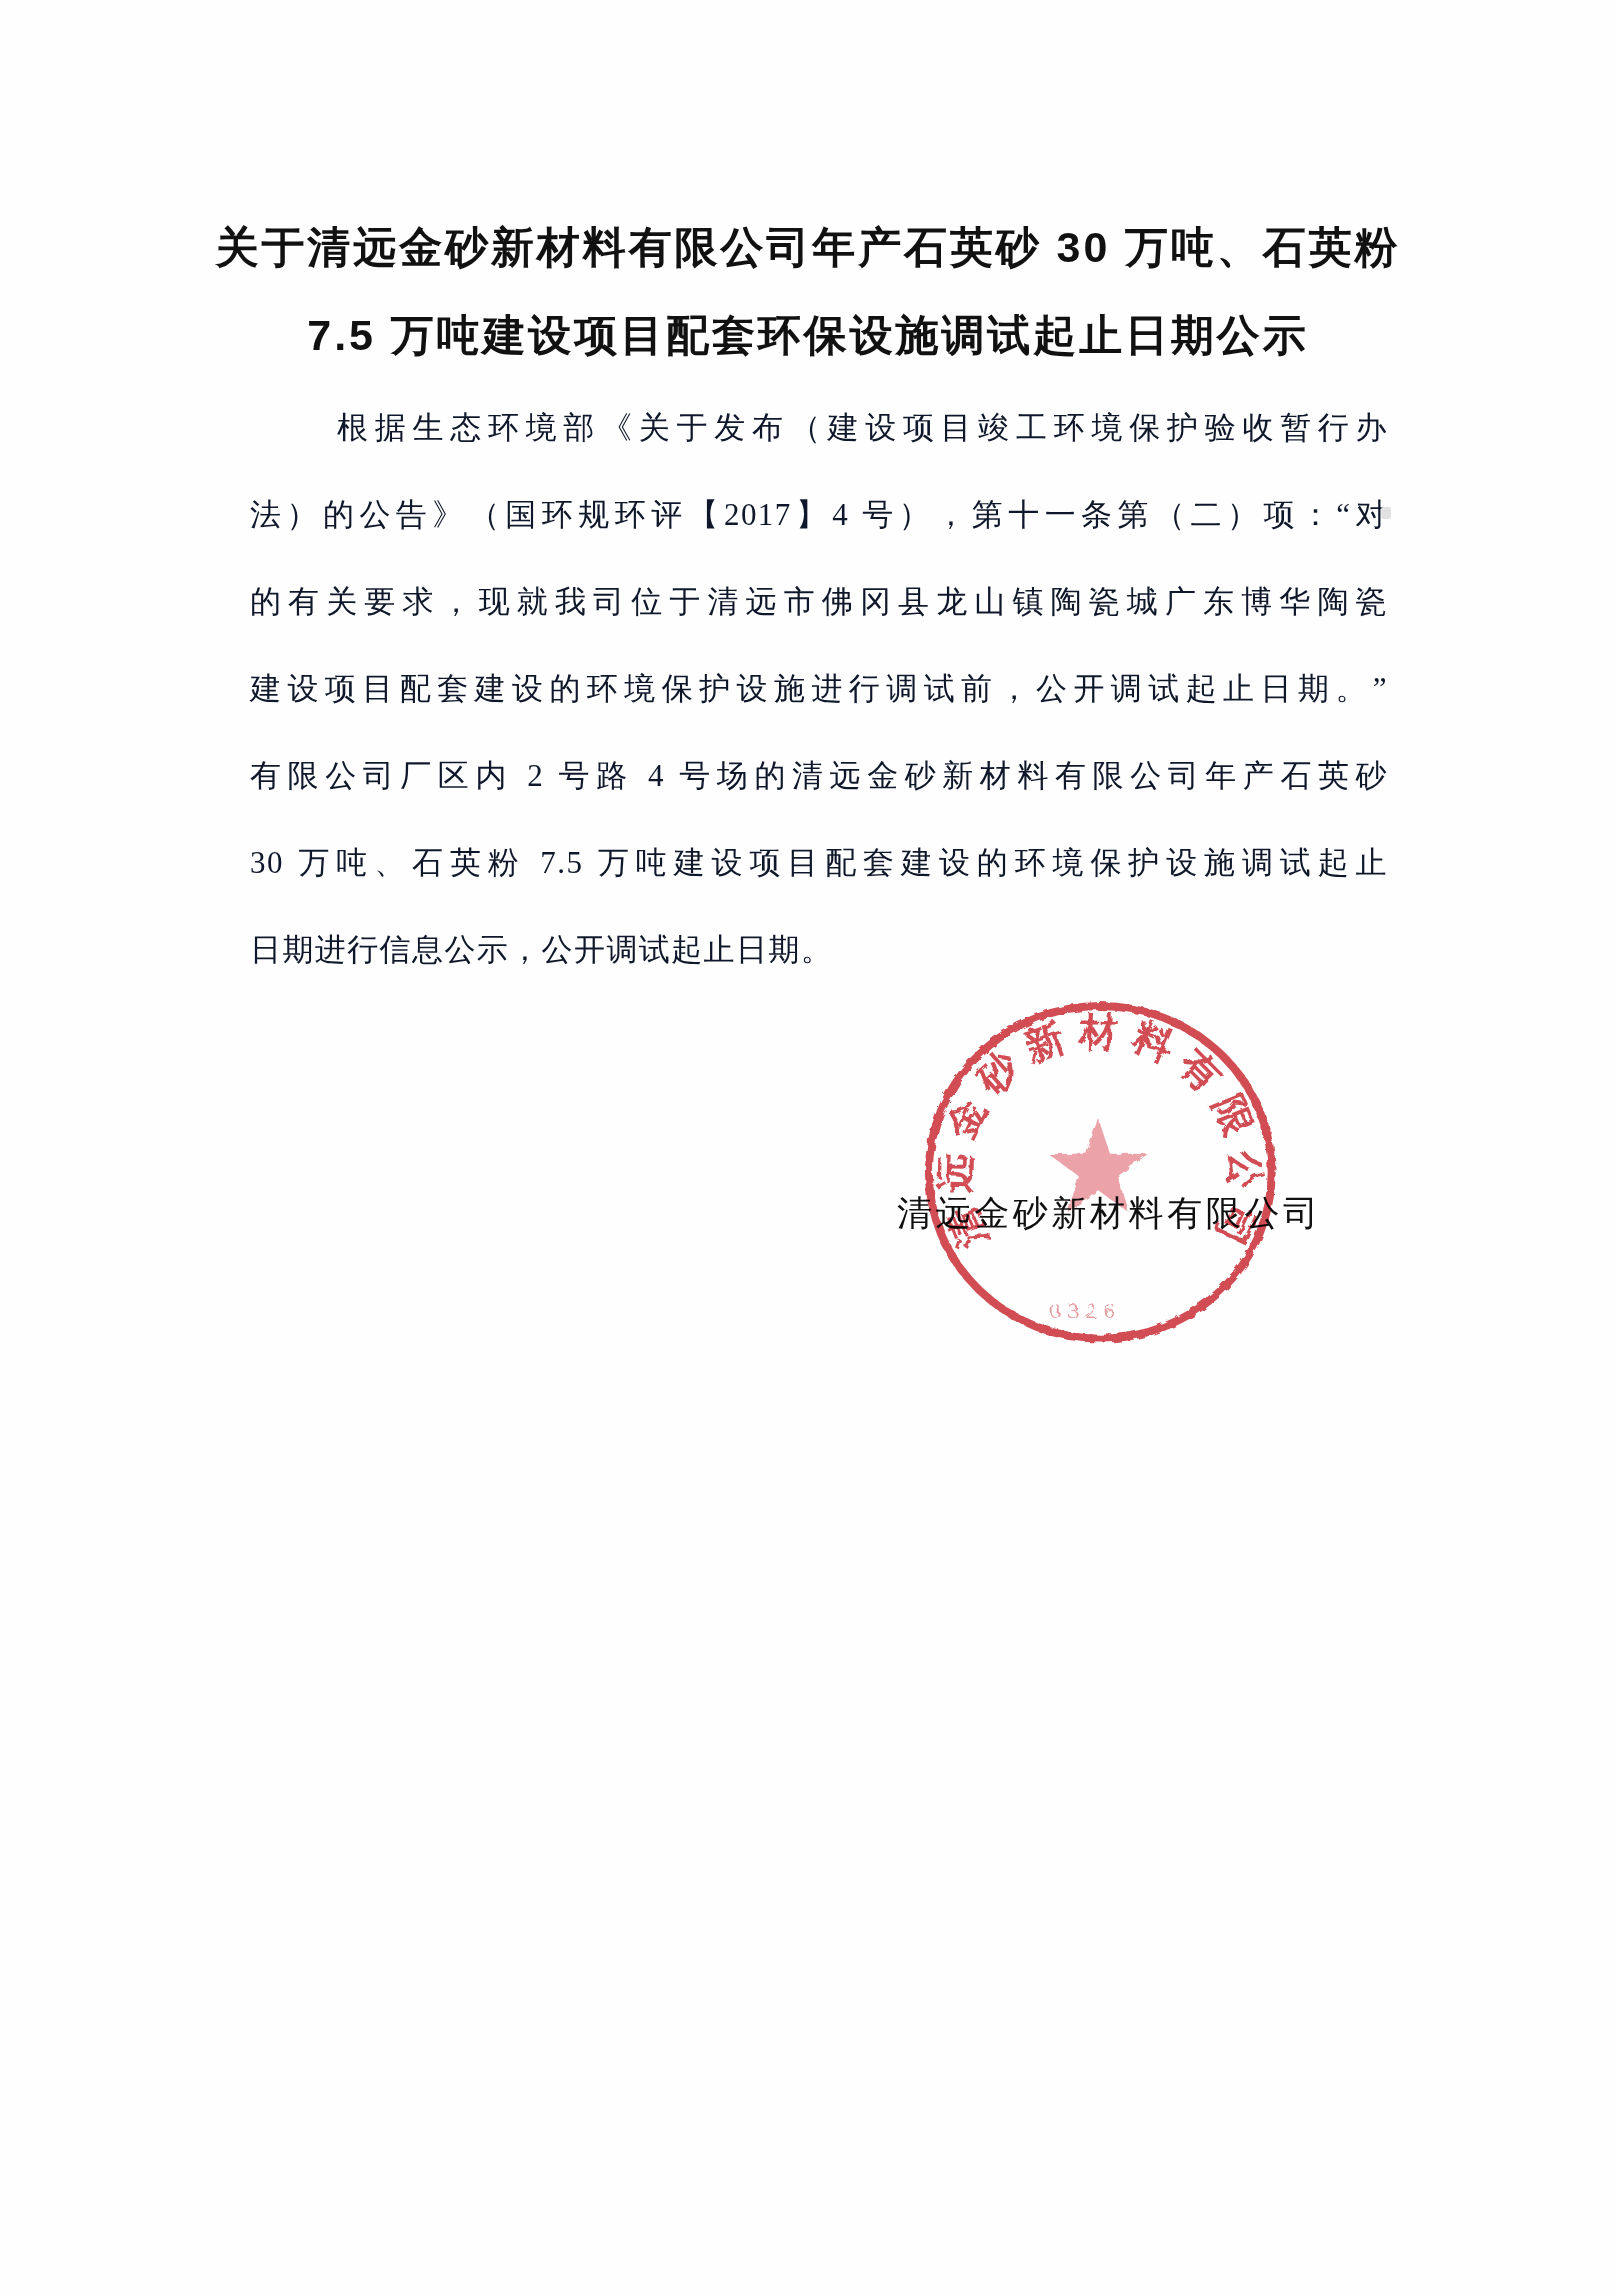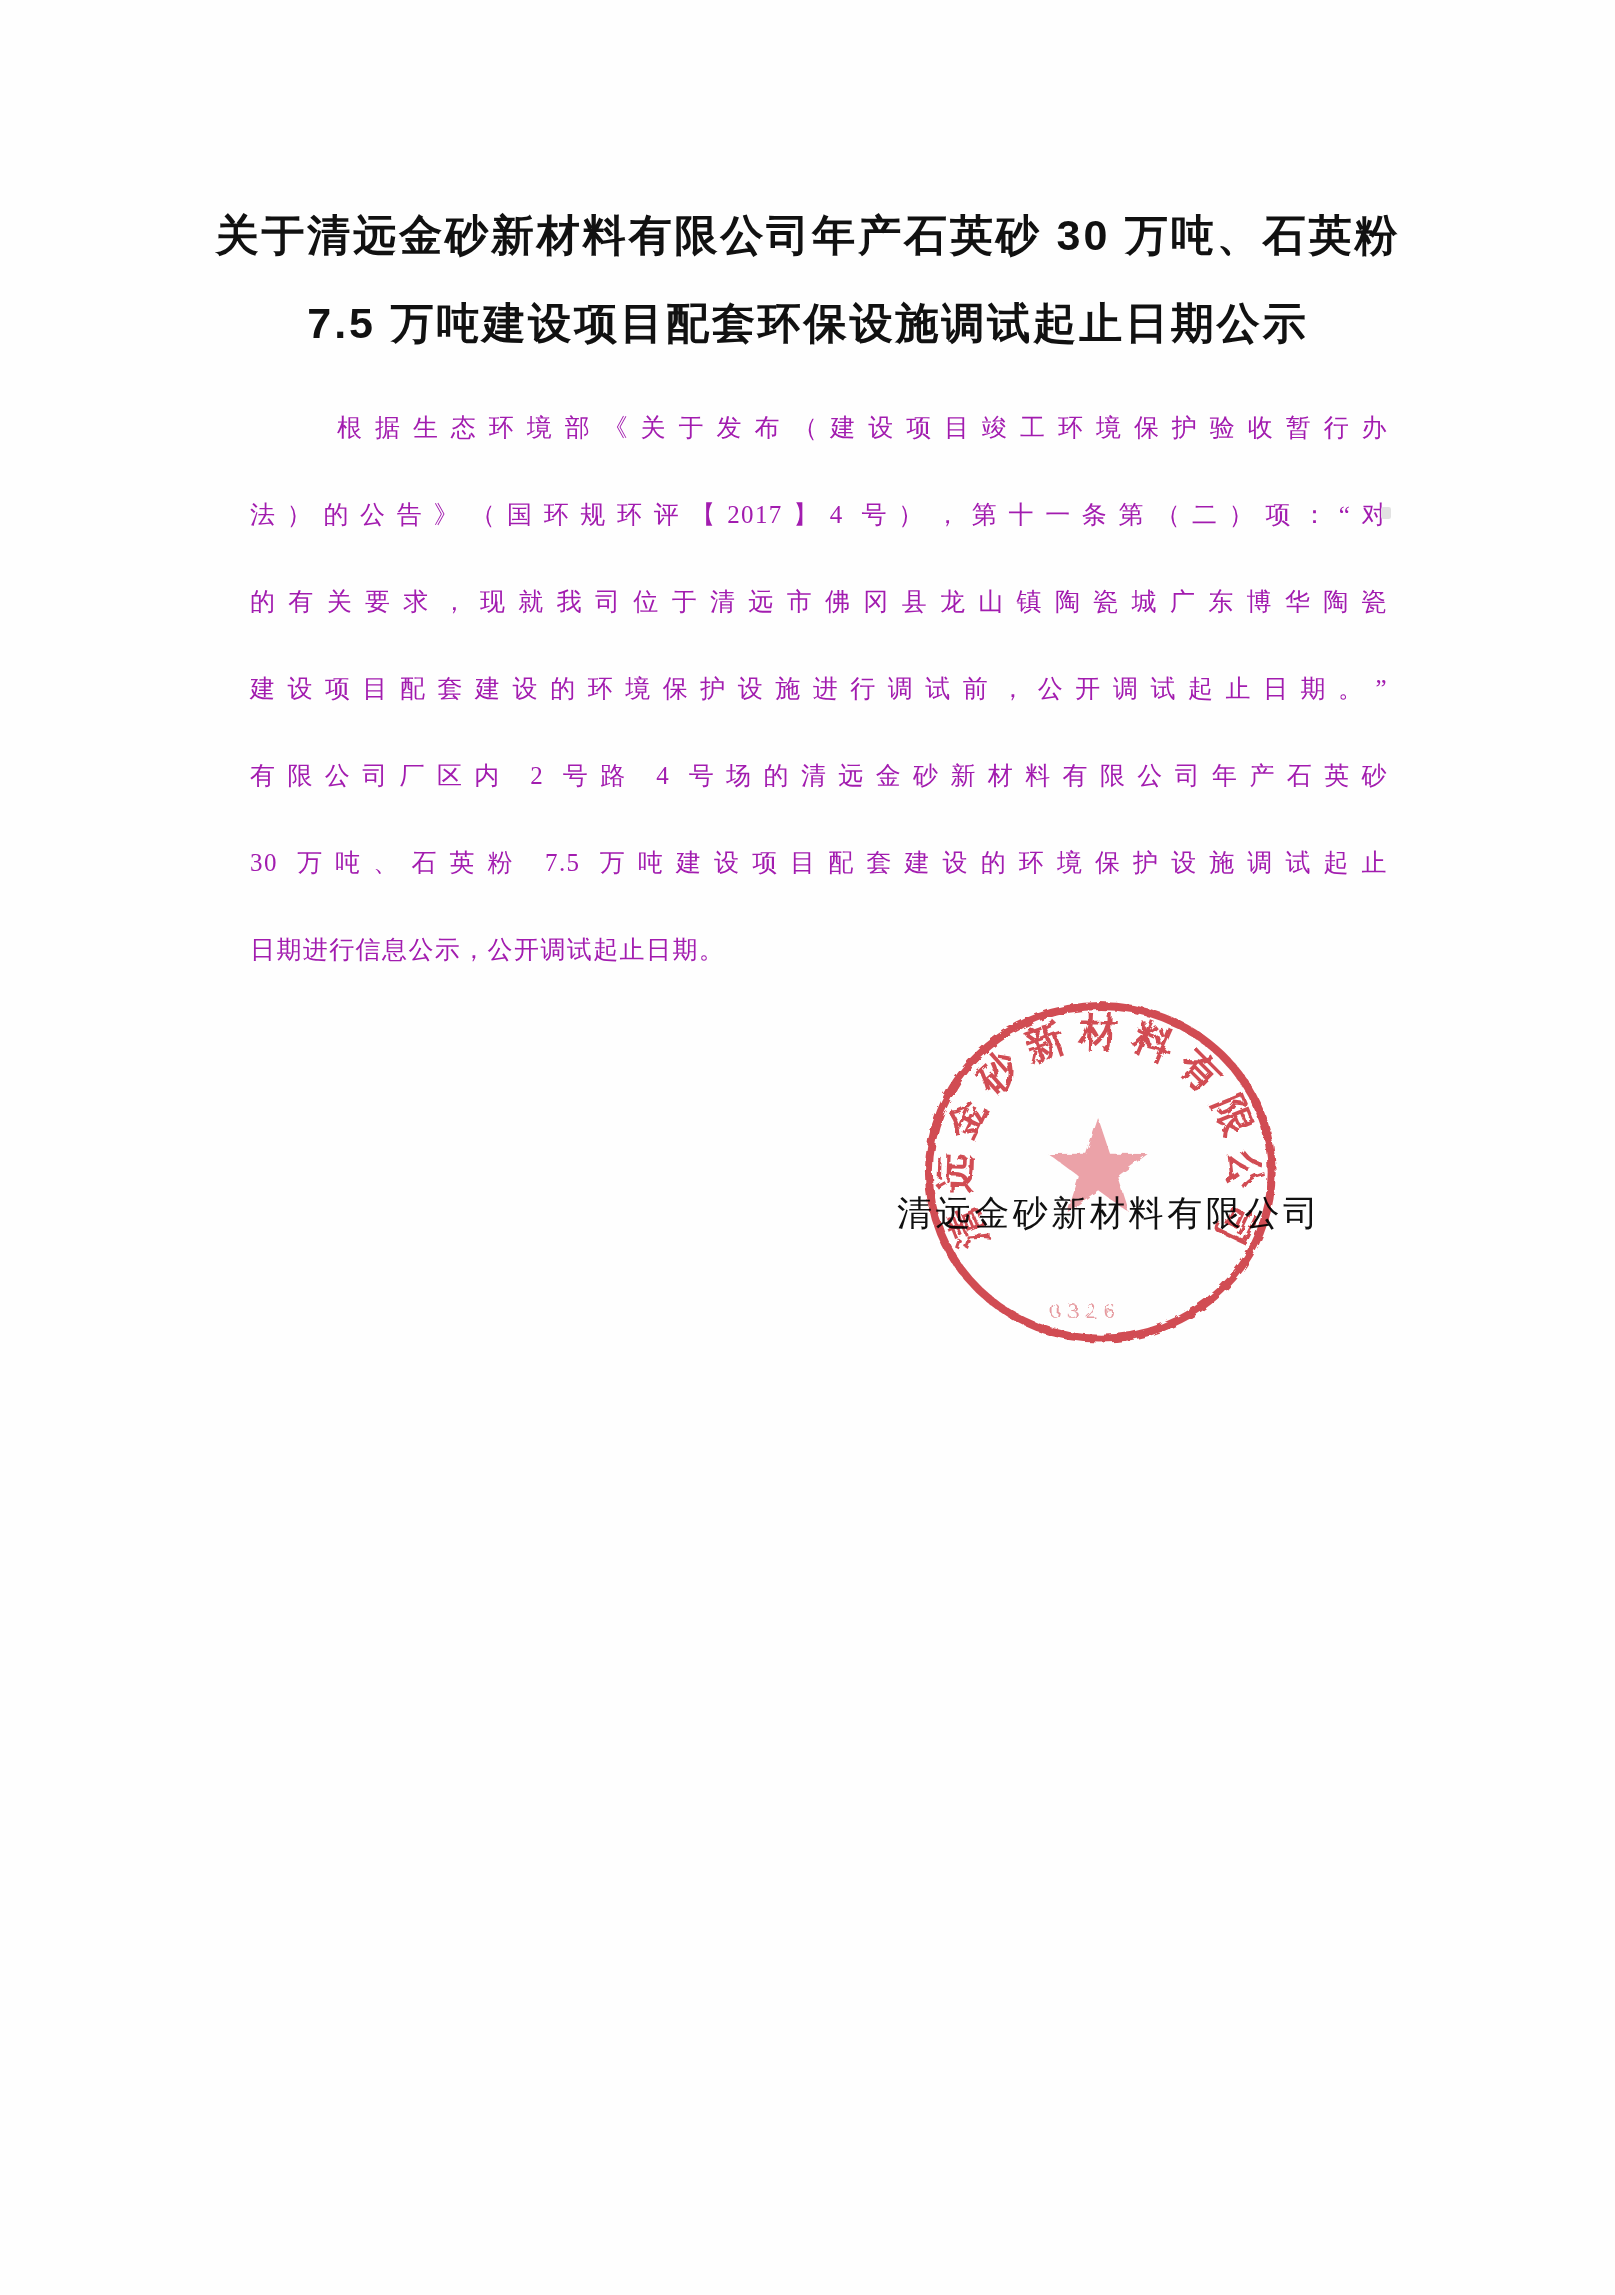--- a/index.html
+++ b/index.html
@@ -6,36 +6,36 @@
   .page{
     position:relative;
     width:1615px;height:2295px;
     background:#fefefe;
     overflow:hidden;
     font-family:"Liberation Serif","DejaVu Serif",serif;
     color:#141414;
   }
   .title-block{
     position:absolute;
-    left:116px;top:191px;width:1384px;
+    left:116px;top:203px;width:1384px;
     text-align:center;
     font-family:"Liberation Sans","DejaVu Sans",sans-serif;
     font-weight:700;
     font-size:43px;
     letter-spacing:2.9px;
     line-height:88px;
     color:#111;
     white-space:nowrap;
   }
   .body-block{
     position:absolute;
     left:250px;top:384px;width:1138px;
-    font-size:25px;
+    font-size:31px;
     letter-spacing:1.4px;
-    color:#a21caf;
+    color:#0f172a;
   }
   .body-line{
     height:87px;
     line-height:87px;
     white-space:normal;
   }
   .jfull{
     text-align:justify;
     text-align-last:justify;
   }

